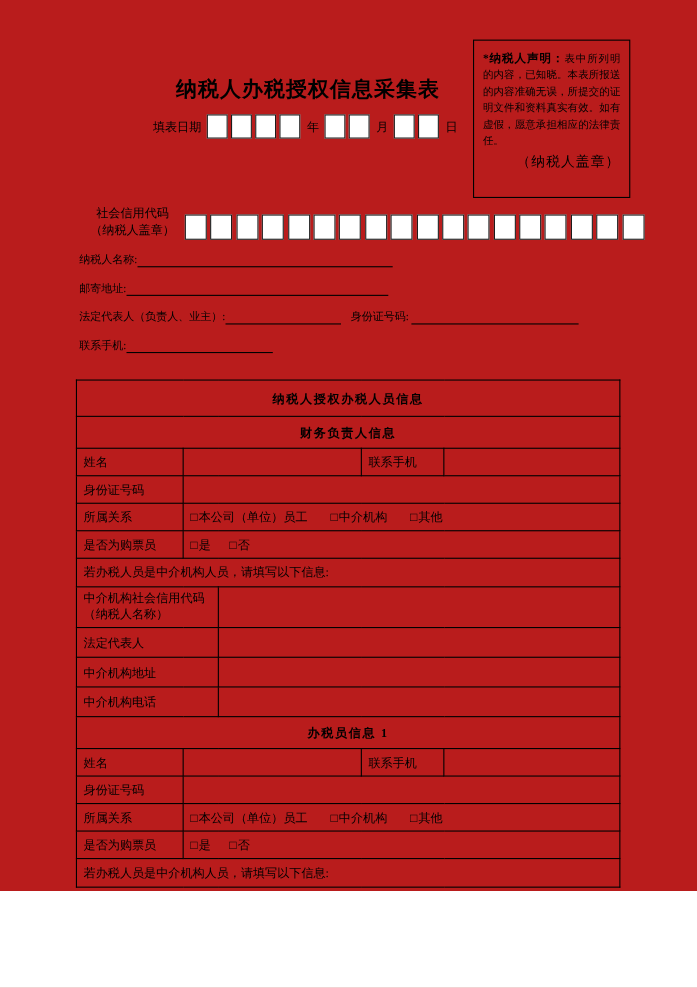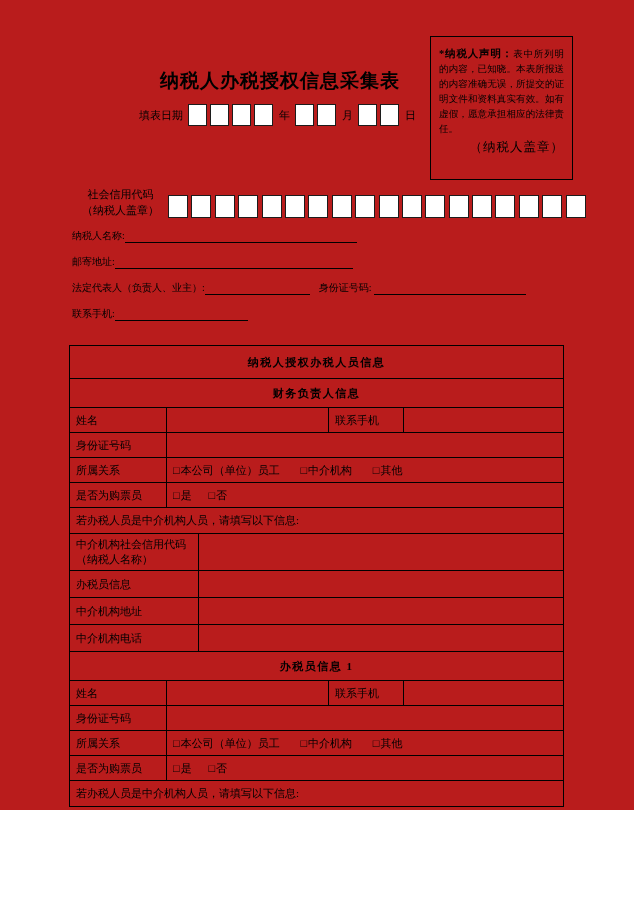--- a/index.html
+++ b/index.html
@@ -221,21 +221,21 @@
         </td>
       </tr>
       <tr class="rn">
           <td colspan="5">若办税人员是中介机构人员，请填写以下信息:</td>
         </tr>
       <tr class="rt">
         <td colspan="2">中介机构社会信用代码（纳税人名称）</td>
         <td colspan="3"></td>
       </tr>
       <tr class="ra">
-        <td colspan="2">办税员信息</td>
+        <td colspan="2">法定代表人</td>
         <td colspan="3"></td>
       </tr>
       <tr class="ra">
         <td colspan="2">中介机构地址</td>
         <td colspan="3"></td>
       </tr>
       <tr class="ra">
         <td colspan="2">中介机构电话</td>
         <td colspan="3"></td>
       </tr>

